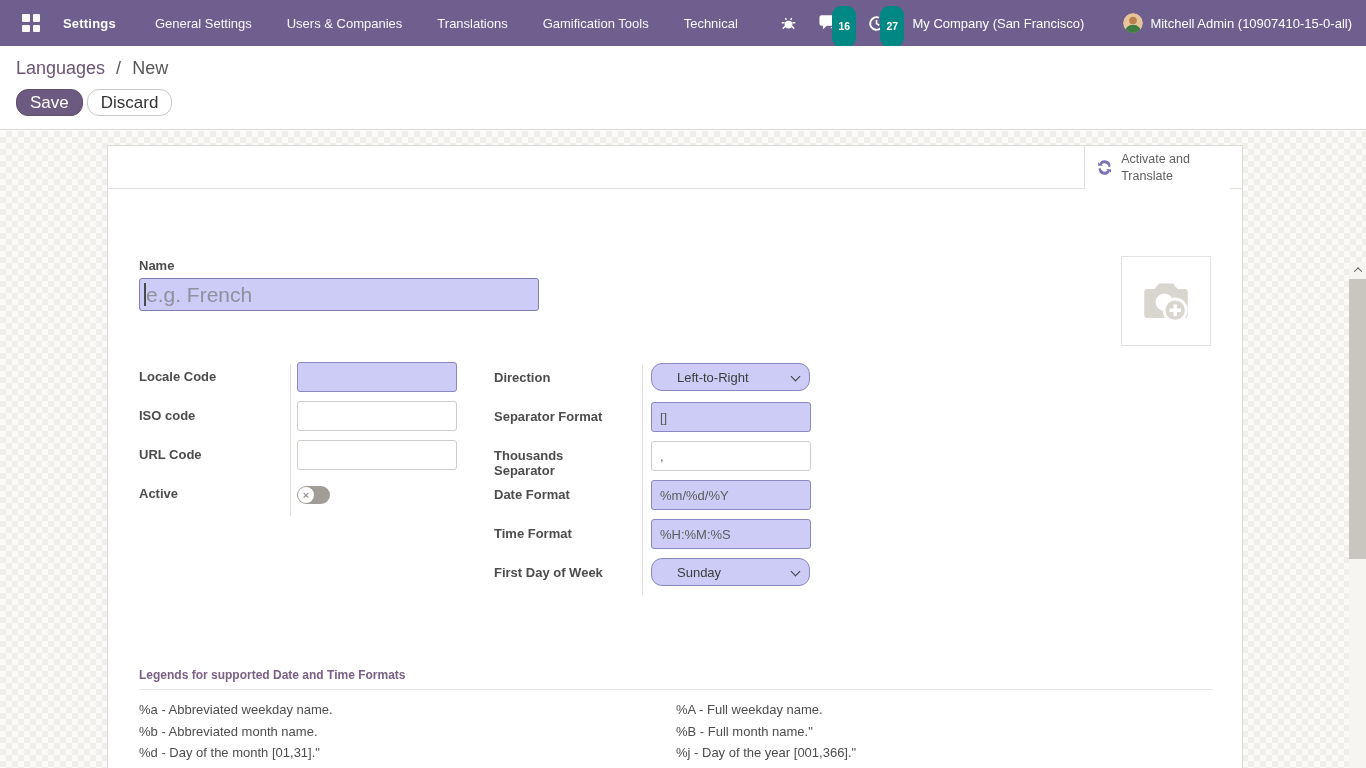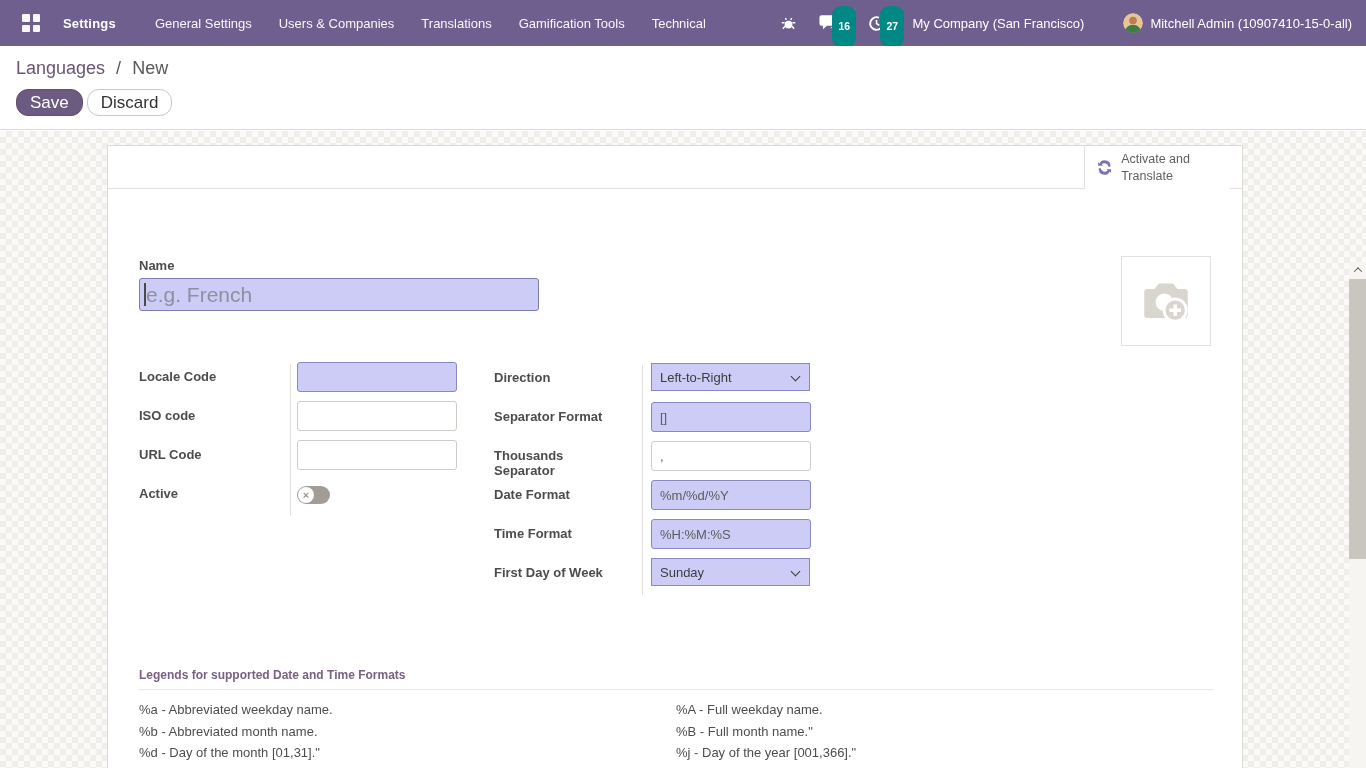--- a/index.html
+++ b/index.html
@@ -7,21 +7,21 @@
   body { font-family:"Liberation Sans", sans-serif; background:#fff; overflow:hidden; }
   .screen { position:relative; width:1366px; height:768px; overflow:hidden; background:#fff; }
 
   
   .navbar { position:absolute; top:0; left:0; width:1366px; height:46px; background:#6e5f8e;
             display:flex; align-items:center; padding:0 14px; color:#fff; }
   .apps-icon { width:18px; height:18px; display:grid; grid-template-columns:1fr 1fr; grid-template-rows:1fr 1fr;
                gap:3px; cursor:pointer; margin-left:8px; }
   .apps-icon i { background:rgba(255,255,255,.95); border-radius:1px; }
   .app-title { font-size:13px; font-weight:700; margin-left:23px; letter-spacing:.2px; cursor:pointer; }
-  .menu { display:flex; margin-left:39px; gap:27px; }
+  .menu { display:flex; margin-left:39px; gap:35px; }
   .menu a { color:rgba(255,255,255,.95); font-size:13px; text-decoration:none; cursor:pointer; white-space:nowrap; }
   .nav-right { margin-left:auto; display:flex; align-items:center; }
   .nav-ico { position:relative; display:flex; align-items:center; cursor:pointer; }
   .nav-ico svg { display:block; }
   .badge { position:absolute; top:-8px; left:13px; background:#018784; color:#fff; font-size:10.5px; font-weight:700;
            padding:14px 6px; border-radius:9px; line-height:13px; }
   .company { font-size:13px; margin-left:26px; cursor:pointer; white-space:nowrap; }
   .avatar { width:20px; height:20px; border-radius:50%; overflow:hidden; margin-left:39px; flex:0 0 auto; }
   .user-name { font-size:13px; margin-left:7px; cursor:pointer; white-space:nowrap; }
 
@@ -78,22 +78,22 @@
   .group-right .row .o-label { width:138px; padding-right:10px; }
   .group-left .row .fld { margin-left:13px; }
   .group-right .row .fld { margin-left:19px; }
 
   .inp { width:160px; height:30px; border-radius:3px; font-family:"Liberation Sans",sans-serif; font-size:13px;
          color:#5c5c5c; padding:0 8px; outline:none; }
   .inp.required { background:#ccccf7; border:1px solid #8a88c0; }
   .inp.normal { background:#fff; border:1px solid #cfccc8; }
 
   .selectbox { position:relative; width:159px; height:28px; background:#ccccf7; border:1px solid #8a88c0;
-               border-radius:0; font-size:13px; color:#3c3c3c; display:flex; align-items:center;
-               padding:0 24px 0 8px; cursor:pointer; }
+               border-radius:11px; font-size:13px; color:#3c3c3c; display:flex; align-items:center;
+               padding:0 24px 0 25px; cursor:pointer; }
   .chev { position:absolute; right:10px; top:9px; width:7px; height:7px; border-right:1.8px solid #3c3c3c;
           border-bottom:1.8px solid #3c3c3c; transform:rotate(45deg); }
 
   .toggle { position:relative; width:33px; height:18px; background:#a19c95; border-radius:9px; margin-top:7px; cursor:pointer; }
   .toggle .knob { position:absolute; left:1px; top:1px; width:16px; height:16px; background:#fff; border-radius:50%;
                   display:flex; align-items:center; justify-content:center; font-size:11px; color:#9b968f; font-weight:700; line-height:1; }
 
   .legends { position:absolute; left:31px; top:479px; width:1074px; }
   .legends-title { font-size:12px; font-weight:700; color:#7a6084; padding-bottom:7px; border-bottom:1px solid #e9e7e3; }
   .legend-cols { display:flex; margin-top:9px; }

